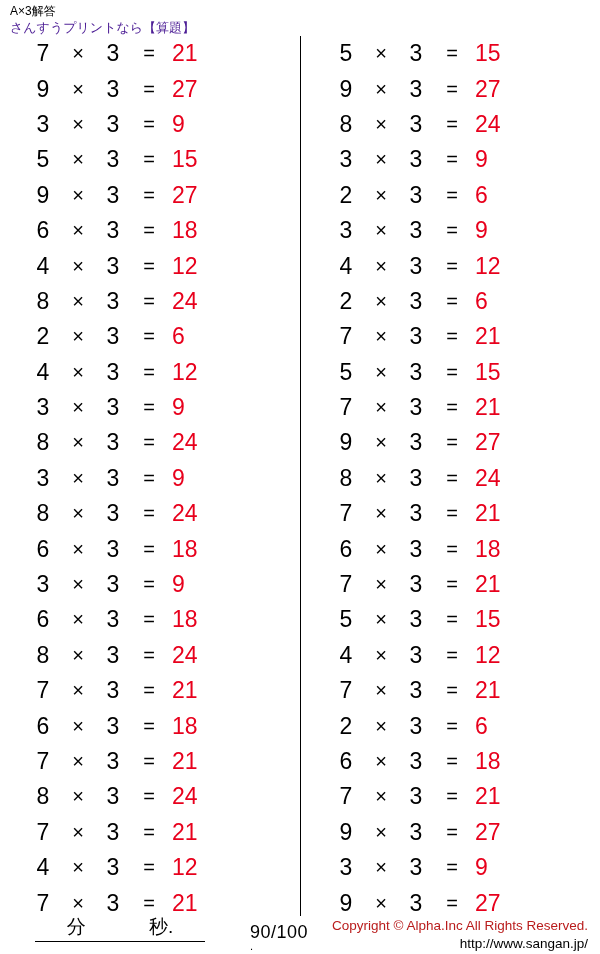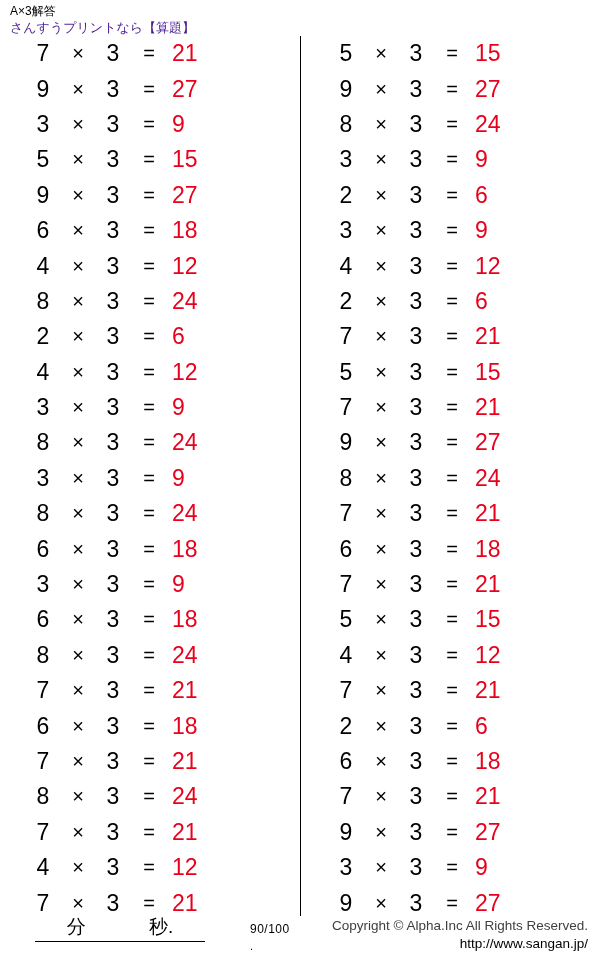--- a/index.html
+++ b/index.html
@@ -107,37 +107,37 @@
     align-items: flex-end;
     justify-content: space-around;
     font-size: 19px;
     padding-bottom: 1px;
     box-sizing: border-box;
   }
   .page-num {
     position: absolute;
     left: 250px;
     top: 6px;
-    font-size: 12px;
+    font-size: 18px;
     color: #000;
     letter-spacing: 0.5px;
   }
   .page-sub {
     position: absolute;
     left: 250px;
     top: 24px;
     font-size: 11px;
     color: #000;
   }
   .copyright {
     position: absolute;
     right: 12px;
     top: 2px;
     font-size: 13.5px;
-    color: #404040;
+    color: #b91c1c;
     text-align: right;
   }
   .url {
     position: absolute;
     right: 12px;
     top: 20px;
     font-size: 13.5px;
     color: #000;
     text-align: left;
   }

